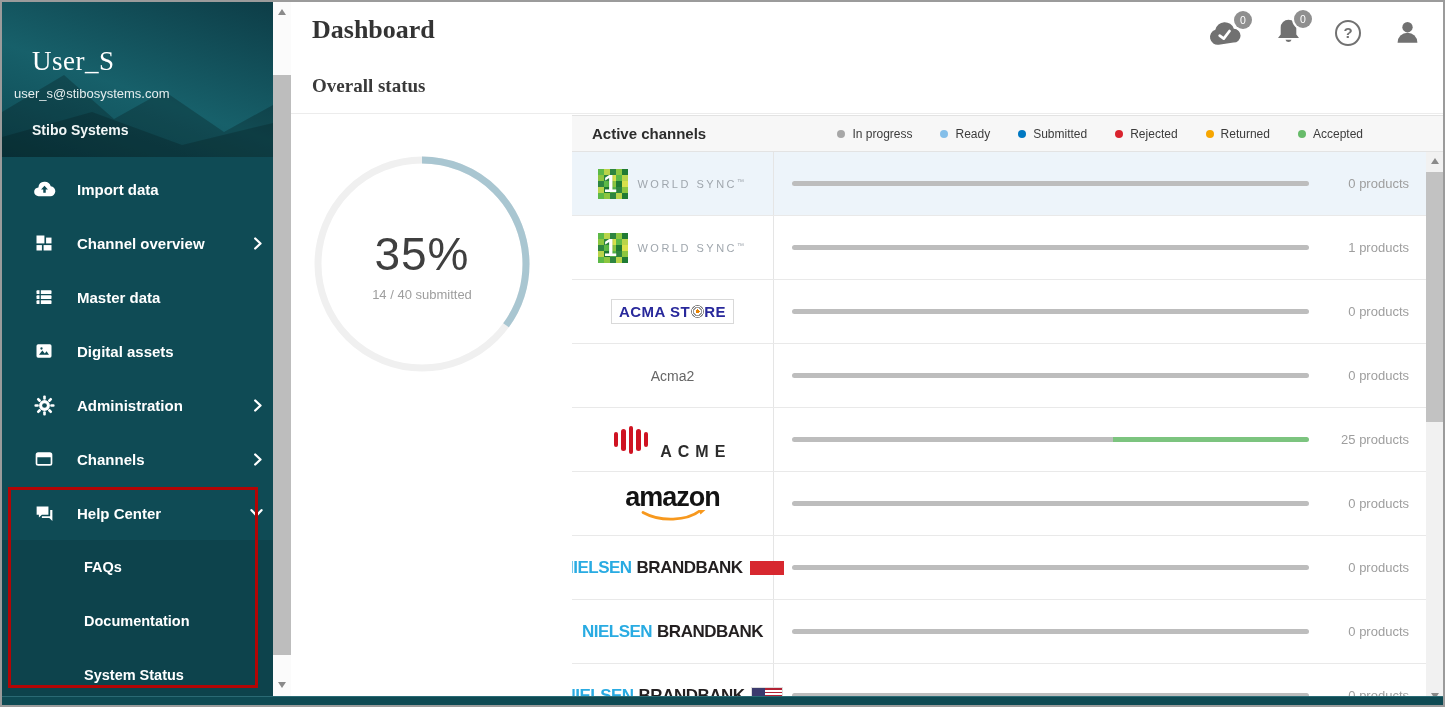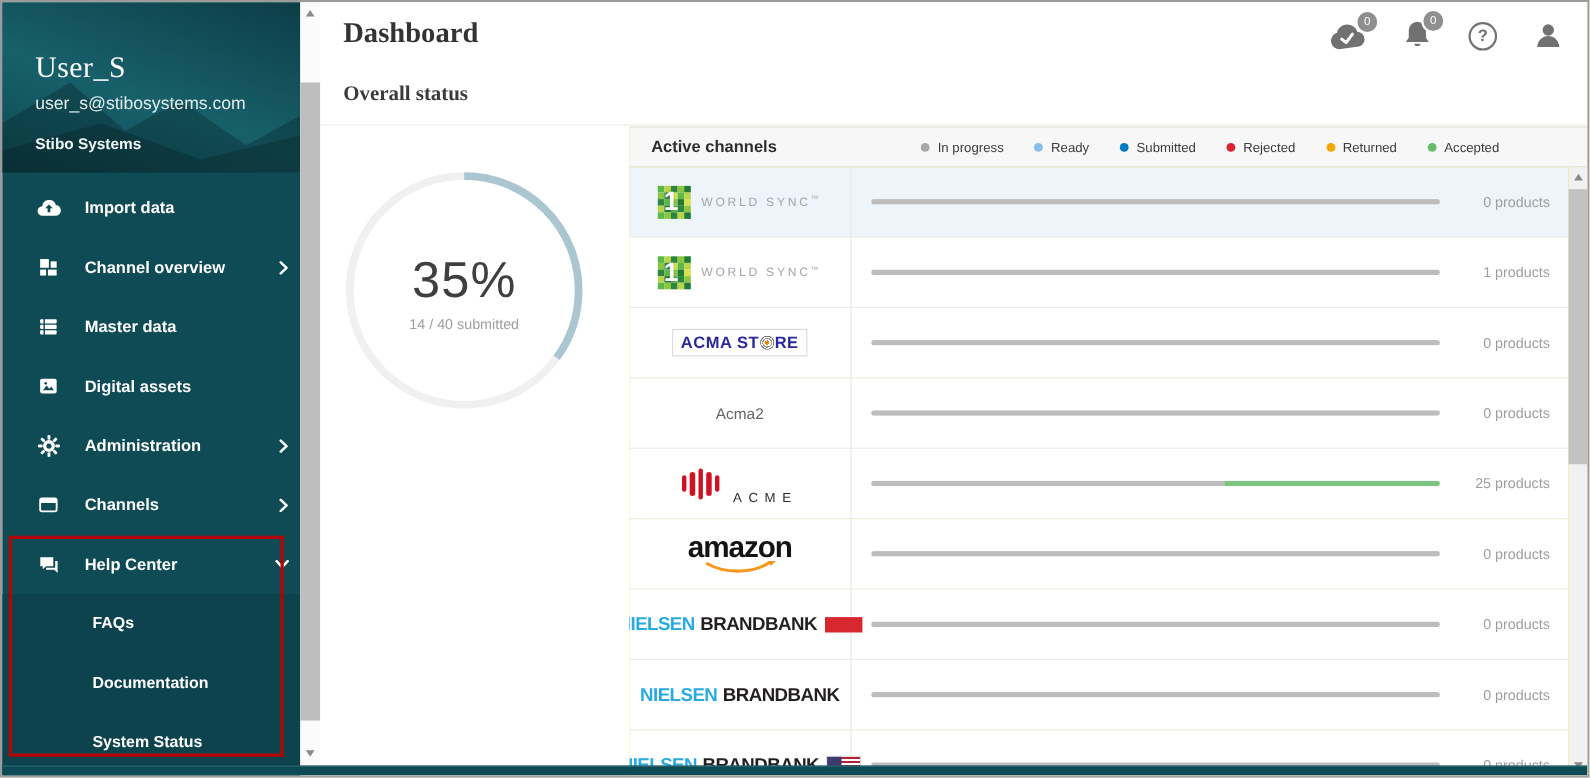--- a/index.html
+++ b/index.html
@@ -4,21 +4,21 @@
 <style>
   * { margin:0; padding:0; box-sizing:border-box; }
   html,body { width:1445px; height:707px; font-family:"Liberation Sans", sans-serif; background:#e8e8e8; }
   #app { position:relative; width:1445px; height:707px; border:2px solid #9b9b9b; background:#fff; overflow:hidden; }
 
   
   .sidebar { position:absolute; left:0; top:0; width:271px; height:703px; background:#0f4b55; color:#fff; overflow:hidden; }
   .user-section { position:relative; height:155px; background:linear-gradient(200deg,#0d3d47 0%,#17606a 55%,#0e4a54 100%); }
   .user-section svg.mountains { position:absolute; left:0; bottom:0; }
   .user-name { position:absolute; left:30px; top:44px; font-family:"Liberation Serif", serif; font-size:27px; color:#fff; letter-spacing:.5px; }
-  .user-email { position:absolute; left:30px; top:84px; font-size:16px; color:#e4edee; }
+  .user-email { position:absolute; left:12px; top:84px; font-size:13px; color:#e4edee; }
   .user-company { position:absolute; left:30px; top:120px; font-size:14px; font-weight:600; color:#f2f7f7; }
   .menu { position:absolute; left:0; top:160px; right:0; }
   .menu-item { height:54px; display:flex; align-items:center; padding:0 10px 0 30px; cursor:pointer; }
   .menu-item .mi-icon { width:24px; display:flex; justify-content:center; }
   .menu-item .mi-label { margin-left:21px; font-size:15px; font-weight:700; flex:1; }
   .menu-item .mi-chevron { display:flex; }
   .submenu { position:absolute; left:0; top:538px; right:0; bottom:0; background:#0d434c; }
   .submenu-item { height:54px; display:flex; align-items:center; padding-left:82px; font-size:14.5px; font-weight:700; cursor:pointer; }
   .highlight-box { position:absolute; left:6px; top:485px; width:250px; height:201px; border:3px solid #b30505; z-index:3; pointer-events:none; }
 
@@ -75,21 +75,21 @@
   .ws-mosaic { position:relative; width:30px; height:30px; display:grid; grid-template-columns:repeat(5,1fr); grid-template-rows:repeat(5,1fr); }
   .ws-one { position:absolute; left:5px; top:0px; color:#fff; font-weight:800; font-size:24px; line-height:30px; text-shadow:0 0 2px rgba(0,80,30,.4); }
   .ws-text { font-size:11px; letter-spacing:2.5px; color:#9fa6ad; white-space:nowrap; }
   .ws-tm { font-size:7px; color:#9fa6ad; vertical-align:top; }
   .acma-box { border:1px solid #d9d9d9; background:#fff; padding:3px 7px; font-size:15px; font-weight:800; color:#28289b; letter-spacing:.5px; display:flex; align-items:center; }
   .acma-target { width:13px; height:13px; border-radius:50%; margin:0 .5px; background:radial-gradient(circle,#e98300 0 2px,#fff 2px 3.5px,#999 3.5px 4.5px,#fff 4.5px 5.5px,#777 5.5px 6.5px,#fff 6.5px); }
   .plain-name { font-size:14px; color:#666; }
   .acme { display:flex; align-items:center; gap:12px; }
   .acme-bars { display:flex; align-items:center; gap:3px; }
   .acme-bar { width:4.5px; border-radius:3px; background:#cf1322; }
-  .acme-text { font-size:12px; font-weight:400; color:#2b2b2b; letter-spacing:6px;margin-top:24px; }
+  .acme-text { font-size:16px; font-weight:700; color:#2b2b2b; letter-spacing:6px;margin-top:24px; }
   .amazon { position:relative; display:flex; flex-direction:column; align-items:center; }
   .amazon-text { font-size:27px; font-weight:800; color:#131313; letter-spacing:-1px; line-height:26px; }
   .nielsen { display:flex; align-items:center; gap:5px; white-space:nowrap; }
   .nielsen .n1 { font-size:17px; font-weight:700; color:#29abe2; letter-spacing:-.5px; }
   .nielsen .n2 { font-size:17px; font-weight:700; color:#231f20; letter-spacing:-.5px; }
   .flag-red { width:34px; height:14px; background:#d7282f; margin-left:2px; }
   .flag-us { position:relative; width:30px; height:16px; margin-left:2px; background:repeating-linear-gradient(180deg,#b22234 0 1.8px,#fff 1.8px 3.6px); outline:1px solid #ddd; }
   .flag-us::before { content:""; position:absolute; left:0; top:0; width:13px; height:8px; background:#3c3b6e; }
 
   

